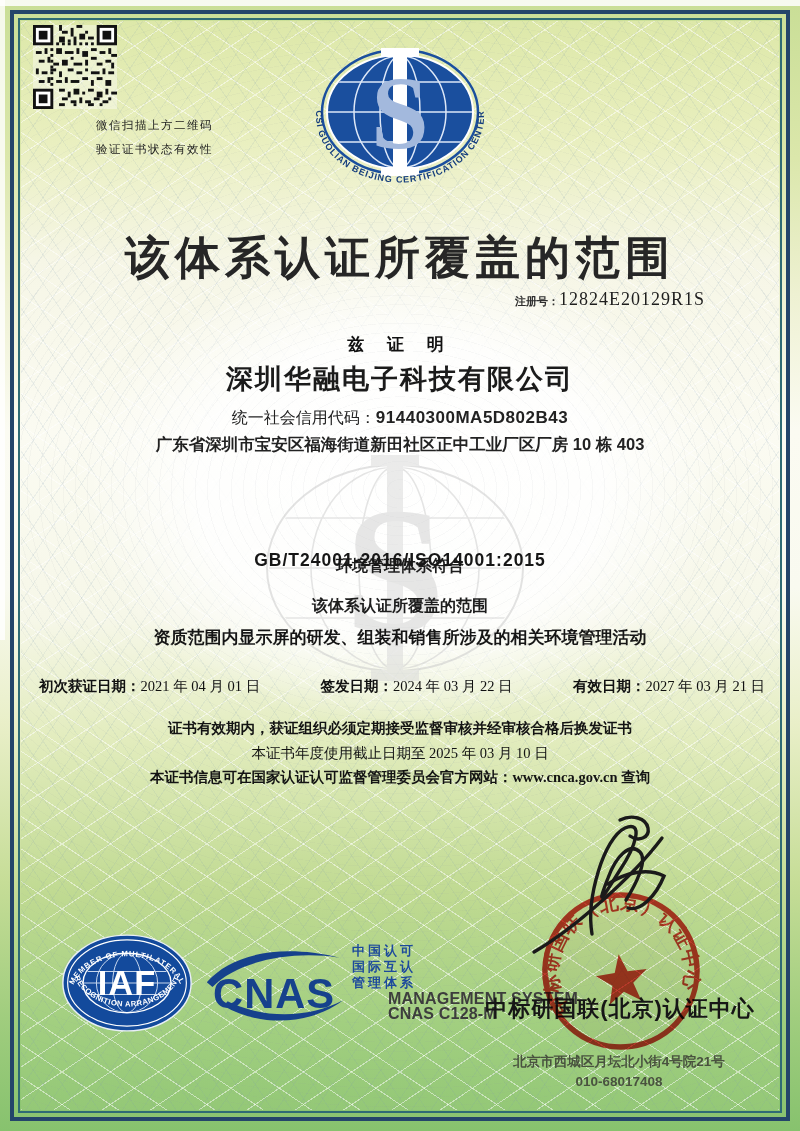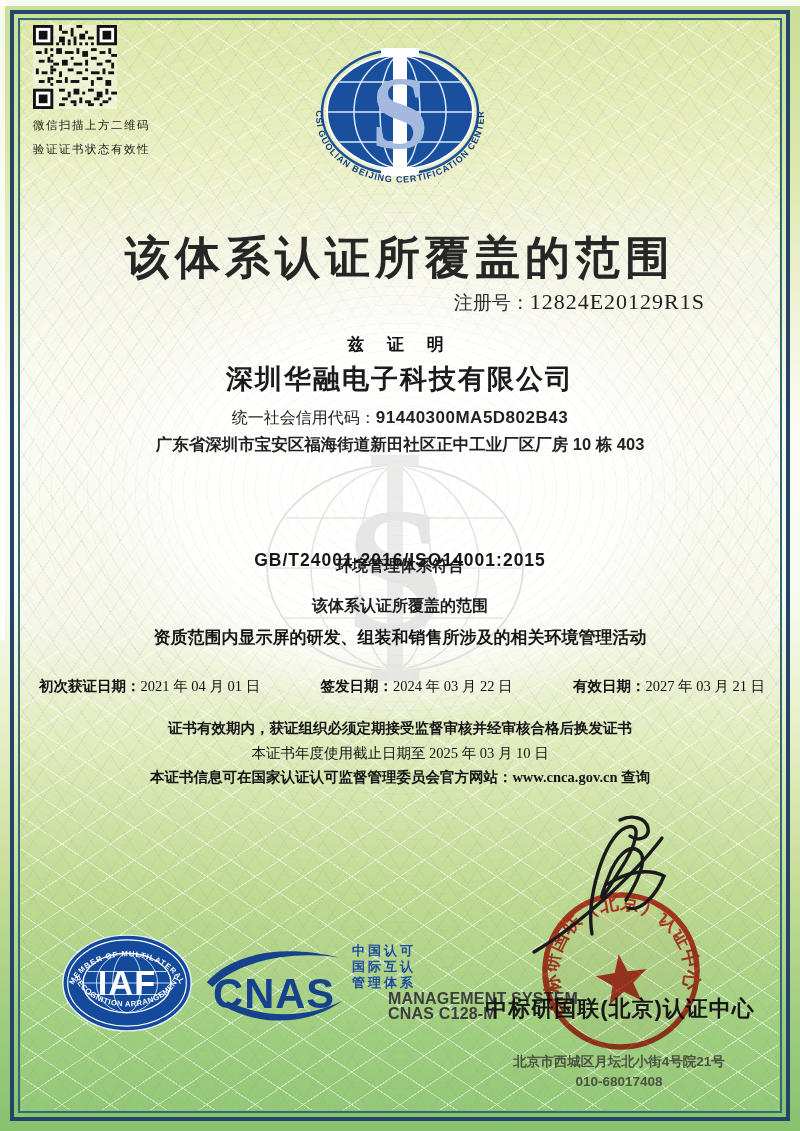--- a/index.html
+++ b/index.html
@@ -20,26 +20,26 @@
       repeating-linear-gradient(56deg, rgba(120,150,175,.11) 0 1px, transparent 1px 16px),
       repeating-linear-gradient(-56deg, rgba(120,150,175,.11) 0 1px, transparent 1px 16px),
       repeating-linear-gradient(34deg, rgba(255,255,255,.5) 0 1px, transparent 1px 27px),
       repeating-linear-gradient(-34deg, rgba(255,255,255,.5) 0 1px, transparent 1px 27px),
       linear-gradient(180deg,#dde8a9 0%,#e9efbf 11%,#f6f6e6 22%,#fbfbf2 38%,#f6f7e8 55%,#e2ecbd 66%,#c0da92 80%,#a2cf80 92%,#94c877 100%);
   }
   .abs{position:absolute;}
   .center{left:0;width:100%;text-align:center;}
   .qr-block{left:12px;top:4px;width:180px;}
   .qr-svg{width:84px;height:84px;display:block;}
-  .qr-cap{font-family:"Liberation Serif",serif;font-size:11.5px;letter-spacing:1.5px;color:#1c1c1c;margin-top:9px;white-space:nowrap;}
+  .qr-cap{font-family:"Liberation Serif",serif;font-size:11.5px;letter-spacing:1.5px;color:#1c1c1c;margin-top:9px;white-space:nowrap;text-align:right;}
   .logo-box{left:279px;top:19px;width:200px;height:152px;}
   .title{top:207px;font-size:45px;font-weight:700;letter-spacing:5px;color:#262626;z-index:2;}
   .regno{top:268px;right:74px;z-index:2;white-space:nowrap;}
-  .regno .lab{font-size:19px;font-weight:400;color:#2e2e2e;}
-  .regno .val{font-family:"Liberation Serif",serif;font-size:22px;letter-spacing:1px;color:#1e1e1e;}
+  .regno .lab{font-size:11px;font-weight:700;color:#2e2e2e;}
+  .regno .val{font-family:"Liberation Serif",serif;font-size:18px;letter-spacing:1px;color:#1e1e1e;}
   .certify{top:312px;font-size:17px;font-weight:700;letter-spacing:9px;color:#111;z-index:2;}
   .company{top:340px;font-size:27px;font-weight:700;letter-spacing:2px;color:#1b1b1b;z-index:2;}
   .credit{top:387px;font-size:16px;color:#222;z-index:2;}
   .credit b{font-size:17px;letter-spacing:.5px;}
   .addr{top:413px;font-size:16.5px;font-weight:600;color:#222;z-index:2;}
   .conform{top:491px;font-size:16px;font-weight:700;color:#1d1d1d;z-index:2;margin-top:44px;}
   .standard{top:529px;font-size:17.5px;font-weight:700;letter-spacing:1px;color:#161616;z-index:2;}
   .scope-title{top:575px;font-size:16px;font-weight:700;color:#1d1d1d;z-index:2;}
   .scope{top:605px;font-size:17px;font-weight:700;color:#161616;z-index:2;}
   .dates{top:656px;left:18px;right:14px;display:flex;justify-content:space-between;font-family:"Liberation Serif",serif;font-size:14.5px;color:#111;z-index:2;}

